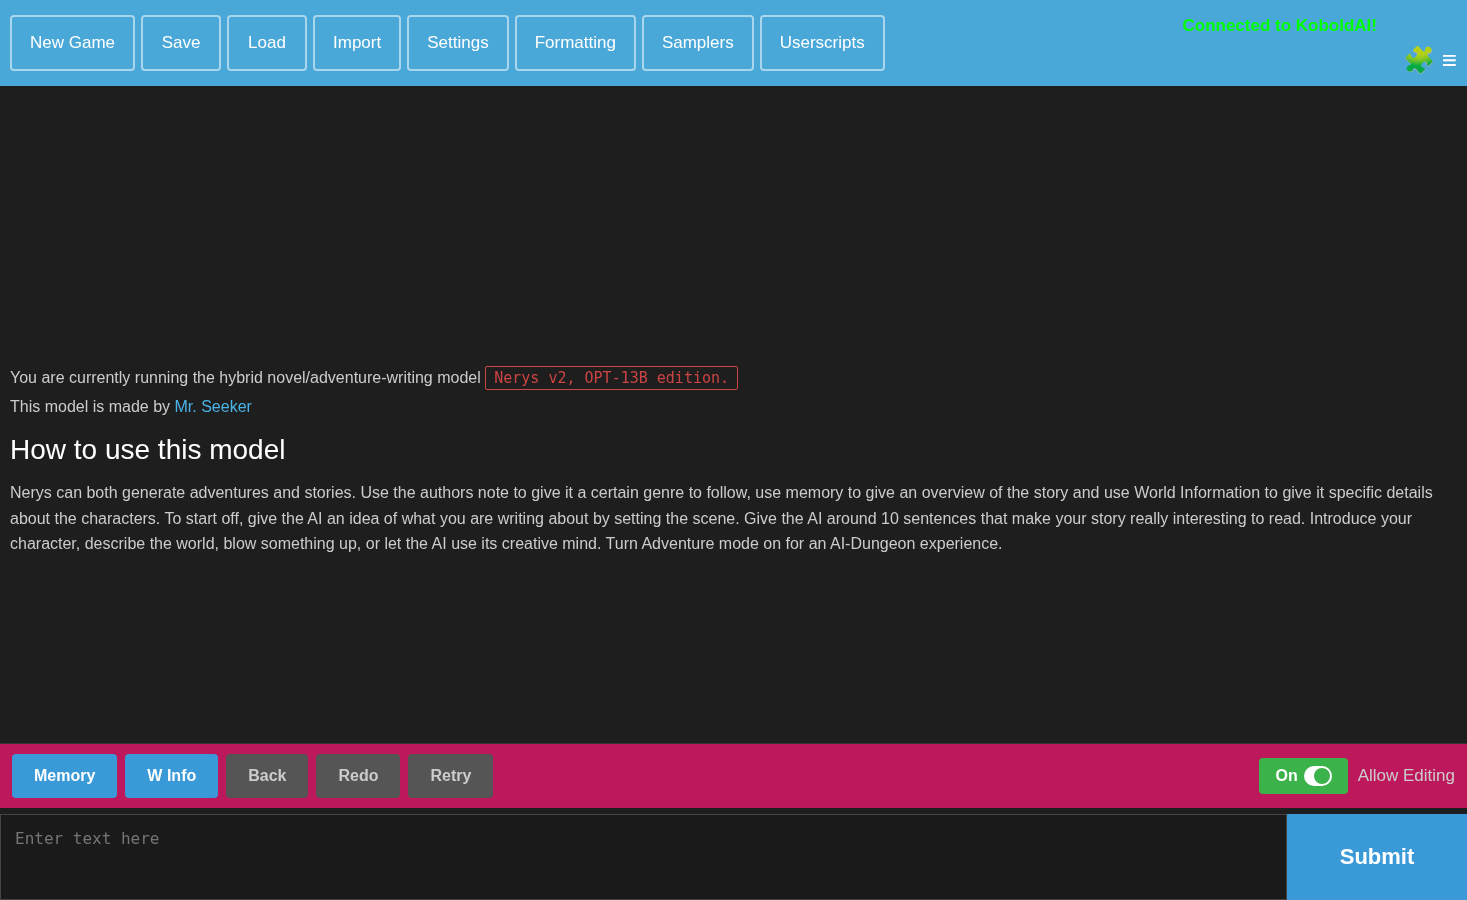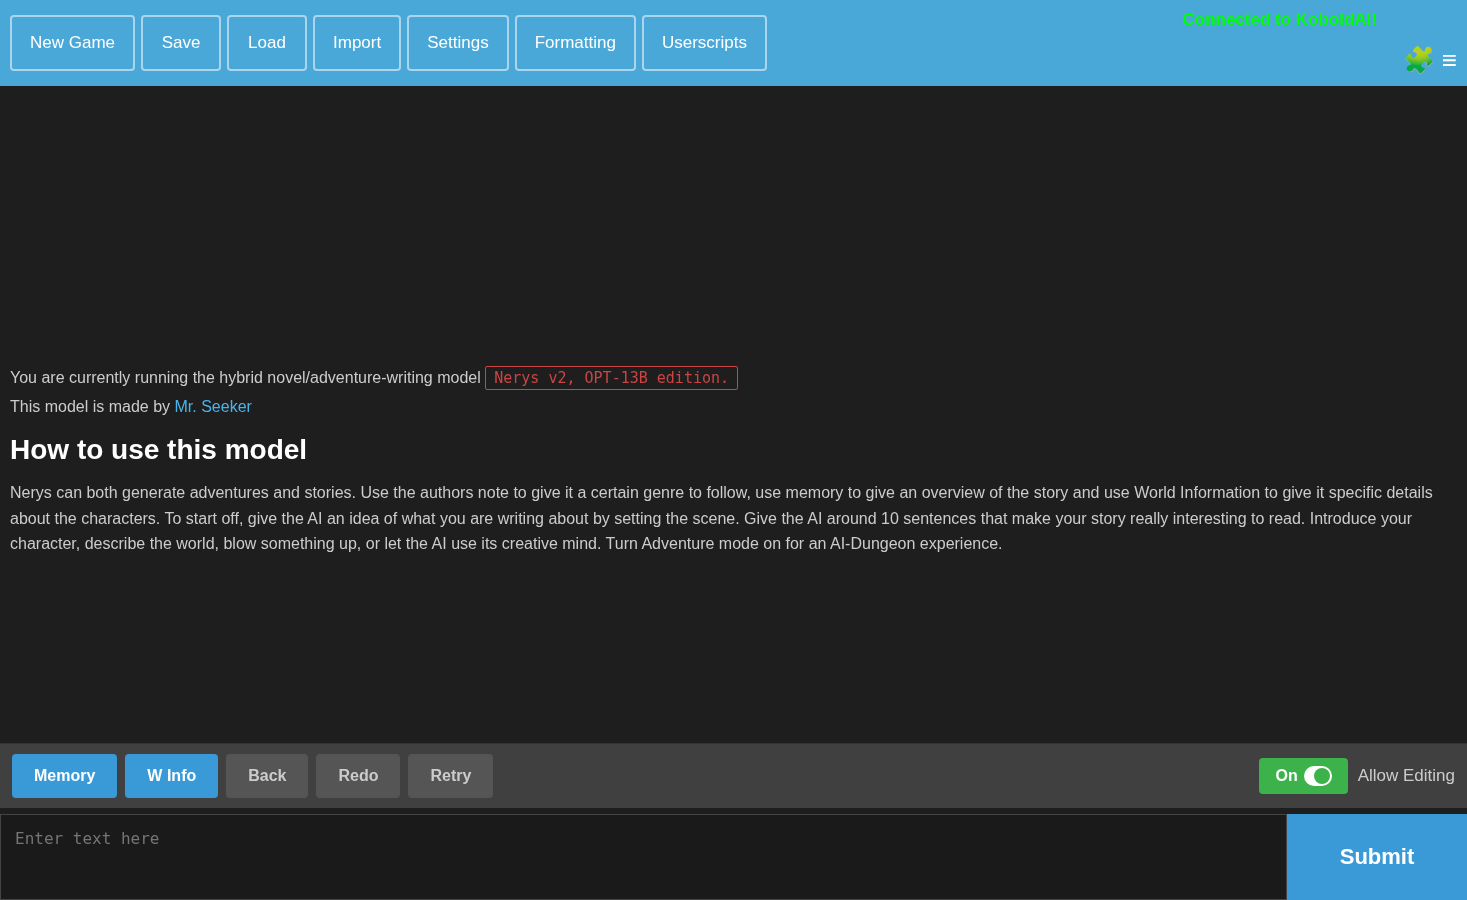--- a/index.html
+++ b/index.html
@@ -38,21 +38,21 @@
       height: 56px;
       display: flex;
       align-items: center;
       justify-content: center;
       white-space: nowrap;
     }
 
     #connection-status {
       position: absolute;
       right: 90px;
-      top: 10px;
+      top: 16px;
       color: #00ff00;
       font-size: 17px;
       font-weight: bold;
     }
     #header-icons {
       position: absolute;
       right: 10px;
       bottom: 10px;
       display: flex;
       gap: 6px;
@@ -91,33 +91,33 @@
       font-size: 16px;
       color: #ccc;
       margin-bottom: 18px;
     }
     #model-credit a {
       color: #4ab4e8;
       text-decoration: none;
     }
     #how-title {
       font-size: 28px;
-      font-weight: bold;
+      font-weight: normal;
       color: #fff;
       margin-bottom: 14px;
     }
     #how-body {
       font-size: 16px;
       color: #ccc;
       line-height: 1.6;
     }
 
     
     #bottom-bar {
-      background: #404040;
+      background: #be185d;
       padding: 10px 12px;
       display: flex;
       align-items: center;
       gap: 8px;
       border-top: 1px solid #333;
       min-height: 56px;
     }
     .bottom-btn {
       height: 44px;
       padding: 0 22px;
@@ -211,20 +211,21 @@
 
 <div id="header">
 
   <div id="nav-buttons" style="display: flex; gap: 6px; flex-wrap: wrap;">
       <button class="nav-btn">New Game</button>
       <button class="nav-btn">Save</button>
       <button class="nav-btn">Load</button>
       <button class="nav-btn">Import</button>
       <button class="nav-btn">Settings</button>
       <button class="nav-btn">Formatting</button>
+      <button class="nav-btn">Samplers</button>
       <button class="nav-btn">Userscripts</button>
     </div>
   <span id="connection-status">Connected to KoboldAI!</span>
   <div id="header-icons">
     <span class="header-icon">🧩</span>
     <span class="header-icon">≡</span>
   </div>
 </div>
 
 <div id="main">

